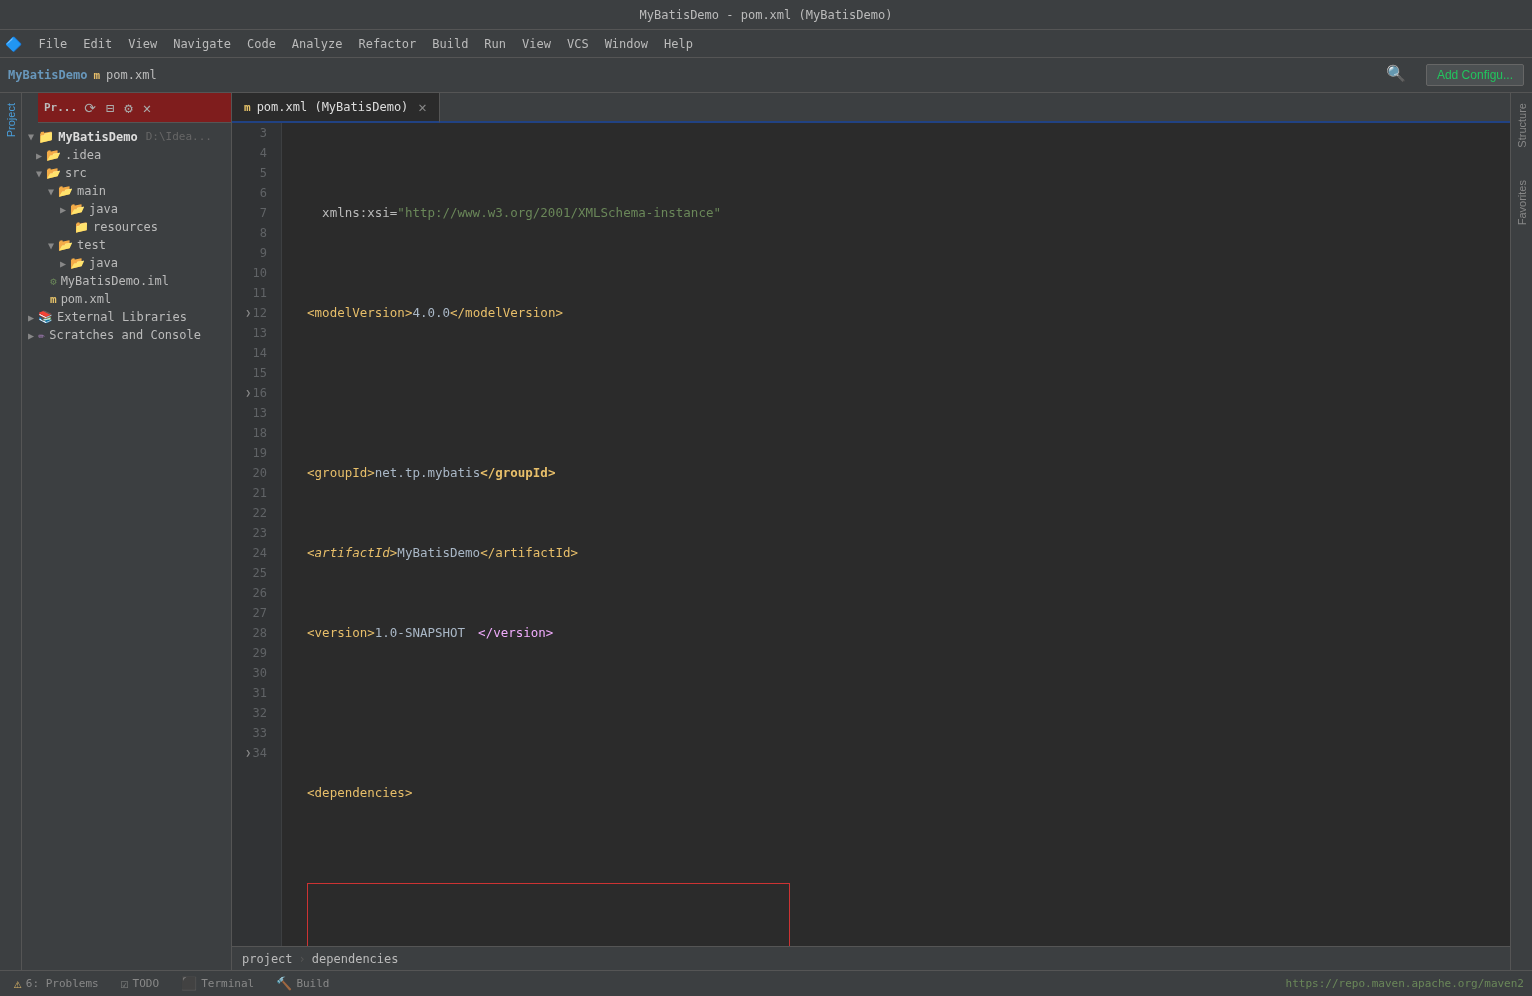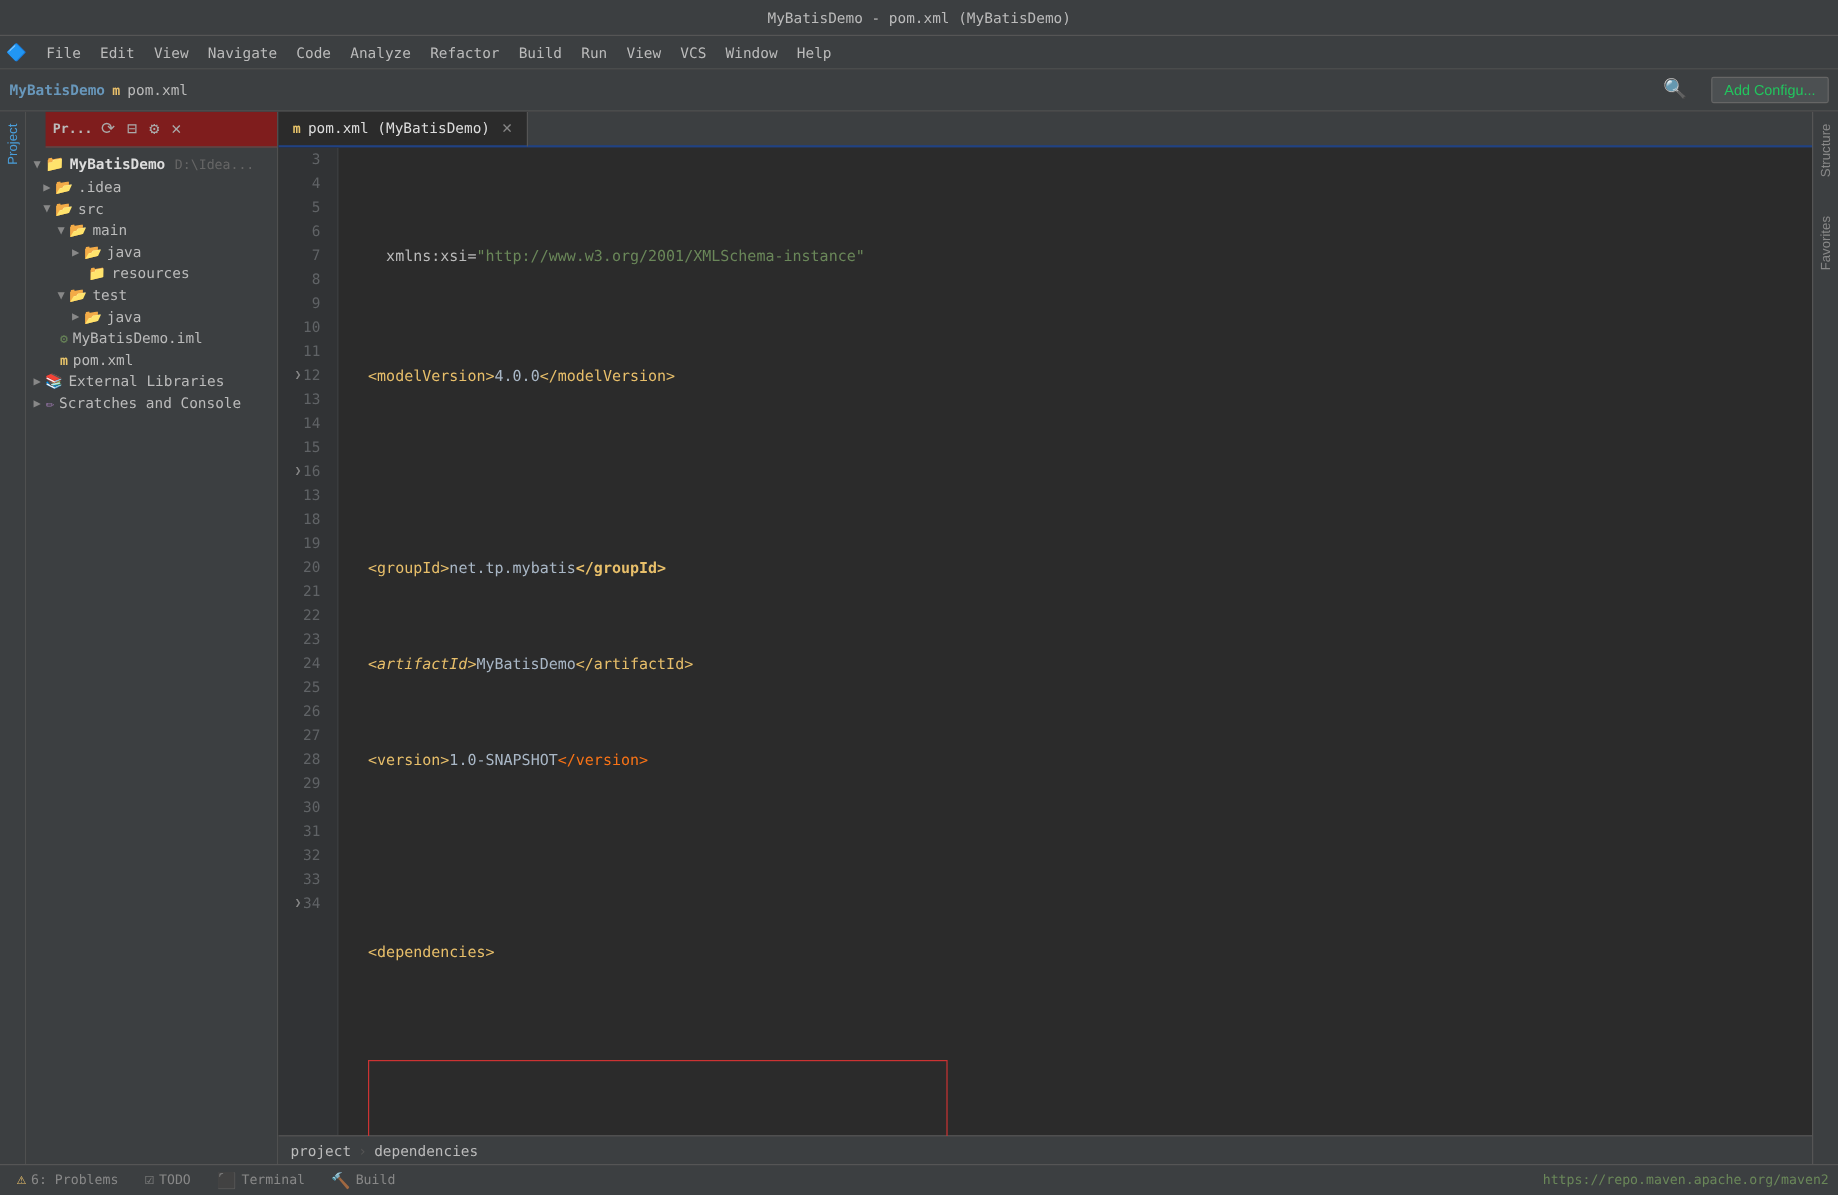--- a/index.html
+++ b/index.html
@@ -461,21 +461,21 @@
         
         <div class="code-line">
           <span style="color:#e8bf6a;">  &lt;groupId&gt;</span><span style="color:#a9b7c6;">net.tp.mybatis</span><span style="color:#e8bf6a;font-weight:bold;">&lt;/groupId&gt;</span>
         </div>
         
         <div class="code-line">
           <span style="color:#e8bf6a;font-style:italic;">  &lt;artifactId&gt;</span><span style="color:#a9b7c6;">MyBatisDemo</span><span style="color:#e8bf6a;">&lt;/artifactId&gt;</span>
         </div>
         
         <div class="code-line">
-          <span style="color:#e8bf6a;">  &lt;version&gt;</span><span style="color:#a9b7c6;">1.0-SNAPSHOT</span><span style="color:#f97316;">&lt;/version&gt;</span>
+          <span style="color:#e8bf6a;">  &lt;version&gt;</span><span style="color:#a9b7c6;">1.0-SNAPSHOT</span><span style="color:#f0abfc;margin-left:13px;">&lt;/version&gt;</span>
         </div>
         
         <div class="code-line">&nbsp;</div>
         
         <div class="code-line">
           <span style="color:#e8bf6a;">  &lt;dependencies&gt;</span>
         </div>
 
         
         <div style="position: relative;">

